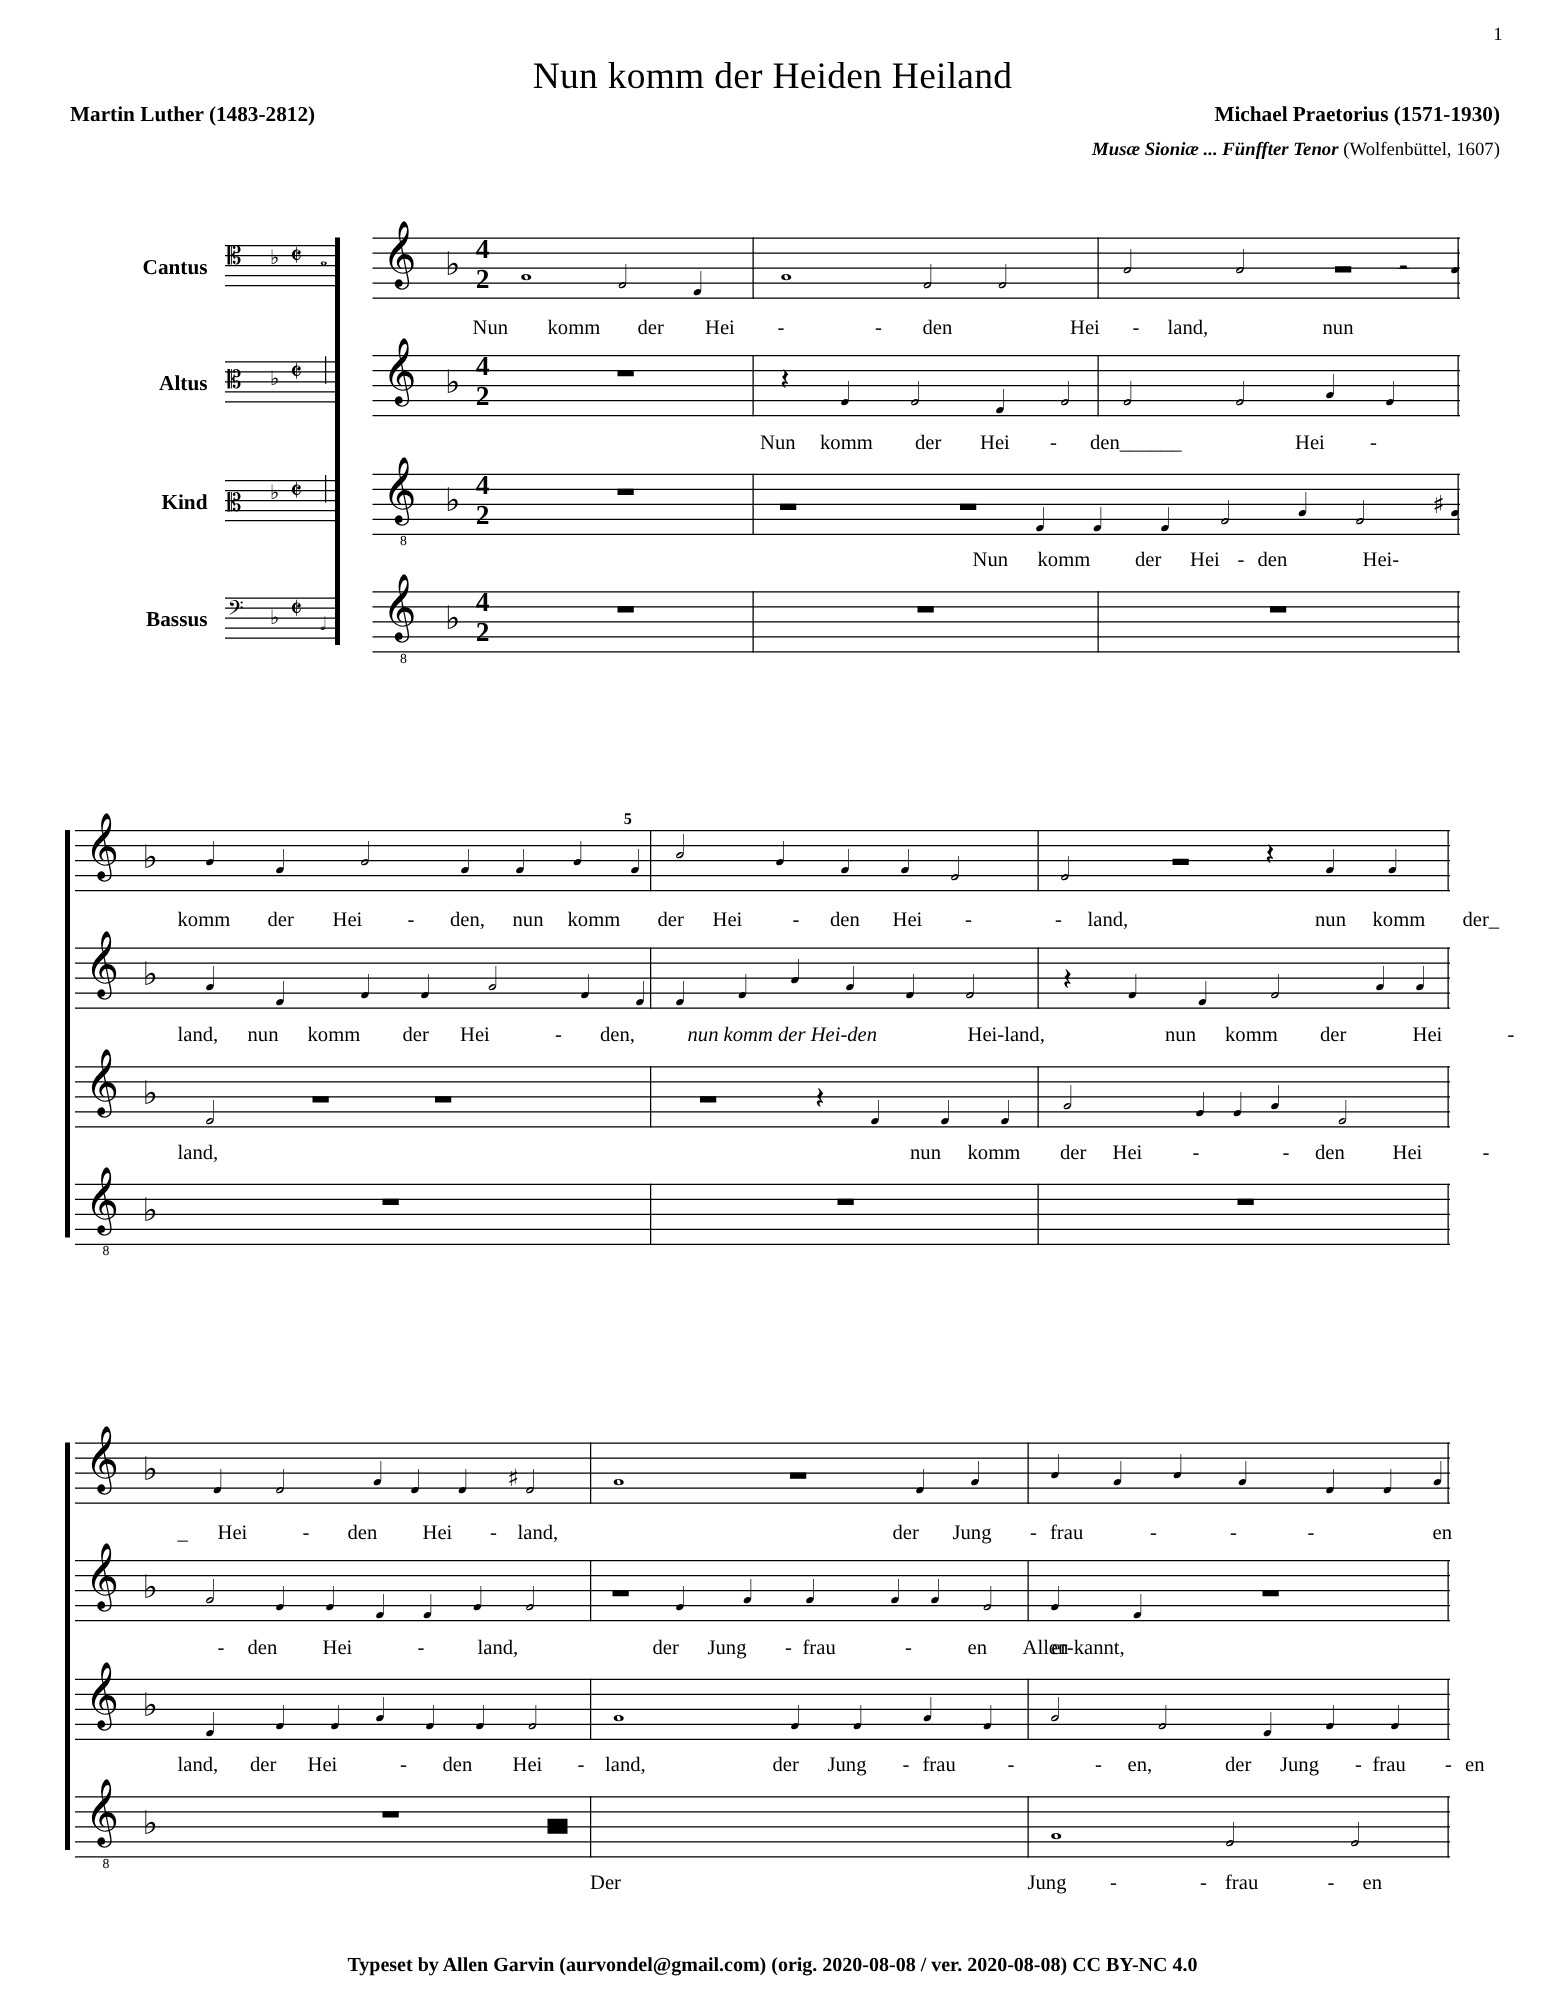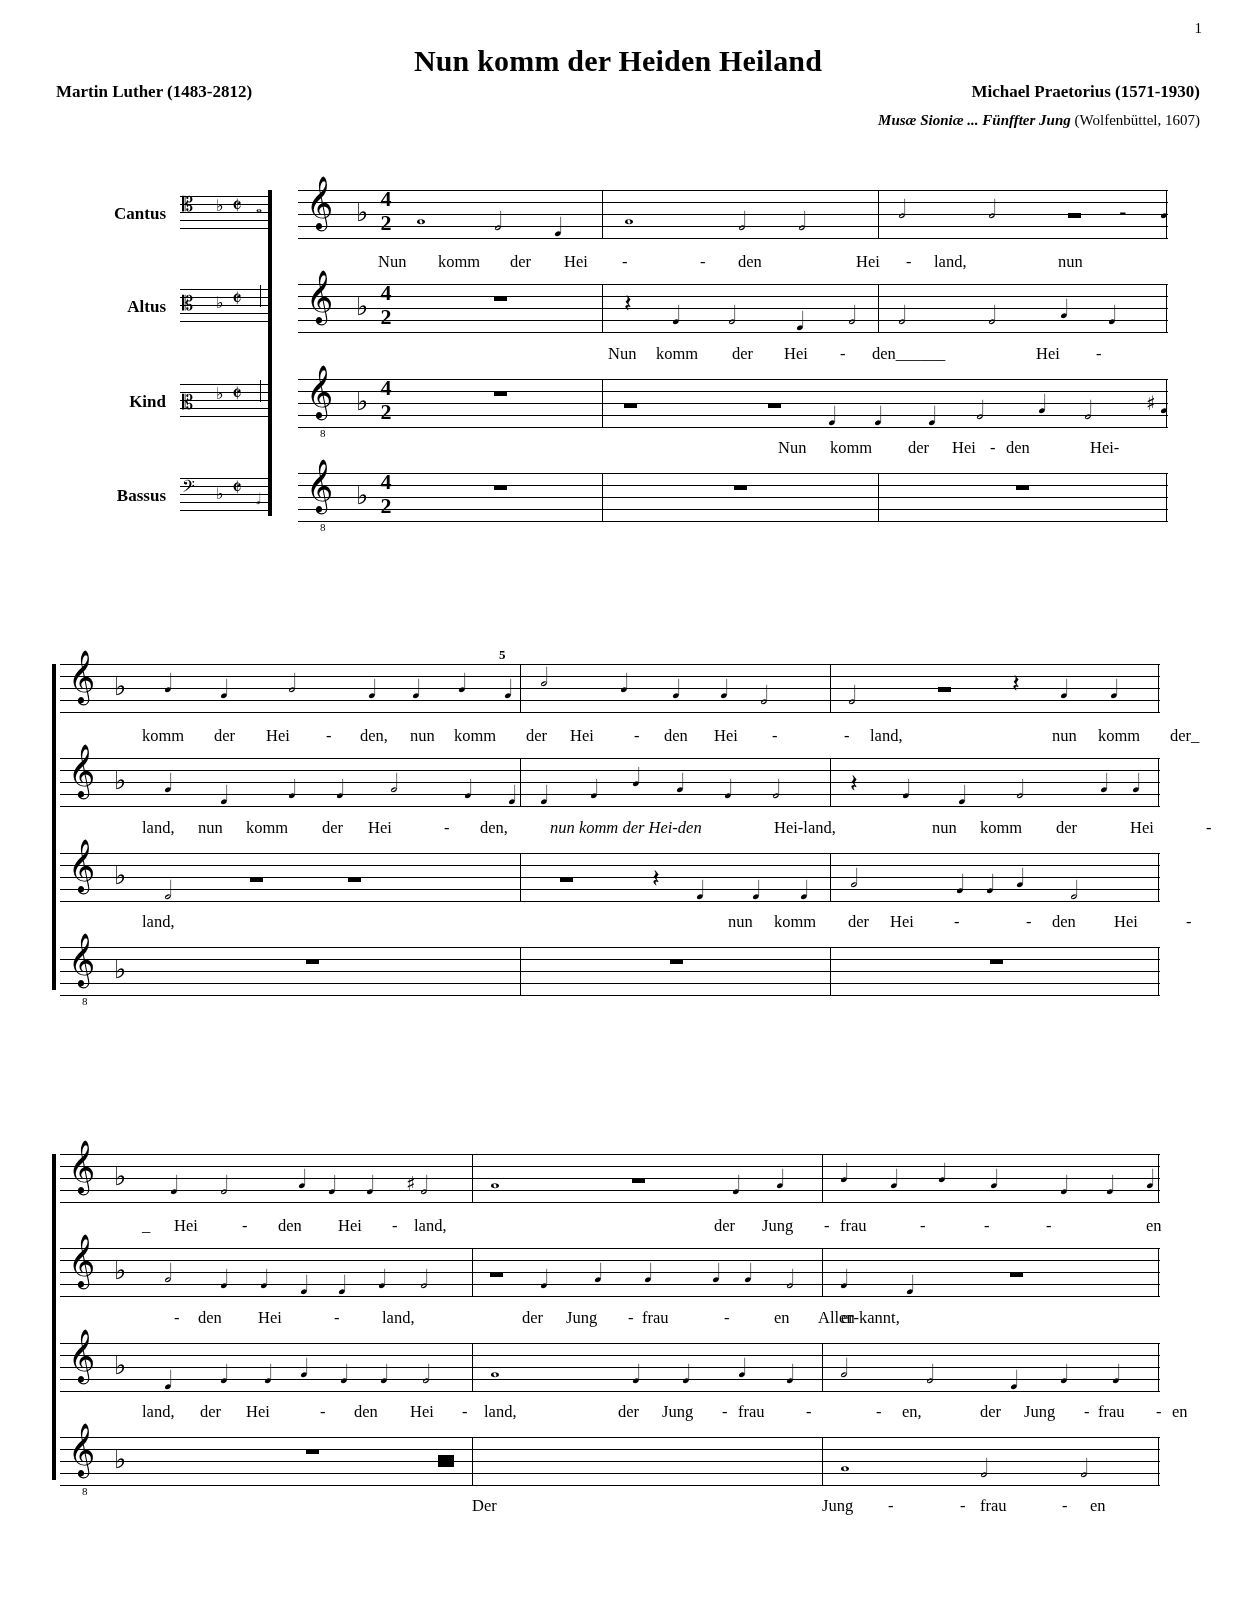--- a/index.html
+++ b/index.html
@@ -26,21 +26,20 @@
     font-size: 15px;
   }
   .title {
     position: absolute;
     top: 44px;
     left: 0;
     width: 100%;
     text-align: center;
     font-size: 30px;
     letter-spacing: 0.2px;
-    font-weight: bold;
   }
   .poet {
     position: absolute;
     top: 82px;
     left: 56px;
     font-size: 17px;
     font-weight: bold;
   }
   .composer {
     position: absolute;
@@ -166,21 +165,21 @@
 </head>
 <body>
 
 <div class="page">
 
   <div class="page-number">1</div>
   <div class="title">Nun komm der Heiden Heiland</div>
   <div class="poet">Martin Luther (1483-2812)</div>
   <div class="composer">Michael Praetorius (1571-1930)</div>
   <div class="source">
-    <i>Musæ Sioniæ ... Fünffter Jung</i><span> (Wolfenbüttel, 1607)</span>
+    <i>Musæ Sioniæ ... Fünffter Tenor</i><span> (Wolfenbüttel, 1607)</span>
   </div>
 
   <div class="system" style="left:58px; top:176px; width:1110px; height:370px;">
 
     <div class="voice-label" style="left:40px; top:28px; width:68px;">Cantus</div>
     <div class="voice-label" style="left:40px; top:121px; width:68px;">Altus</div>
     <div class="voice-label" style="left:40px; top:216px; width:68px;">Kind</div>
     <div class="voice-label" style="left:34px; top:310px; width:74px;">Bassus</div>
 
     <div style="position:absolute; left:122px; top:20px; width:90px; height:40px;">
@@ -723,13 +722,14 @@
       <span style="position:absolute; left:330px">Der</span>
       <span style="position:absolute; left:680px">Jung</span>
       <span style="position:absolute; left:746px">-</span>
       <span style="position:absolute; left:818px">-</span>
       <span style="position:absolute; left:838px">frau</span>
       <span style="position:absolute; left:920px">-</span>
       <span style="position:absolute; left:948px">en</span>
     </div>
   </div>
 
+  <div class="footer">Typeset by Allen Garvin (aurvondel@gmail.com) (orig. 2020-08-08 / ver. 2020-08-08) CC BY-NC 4.0</div>
 </div>
 
 </body></html>

